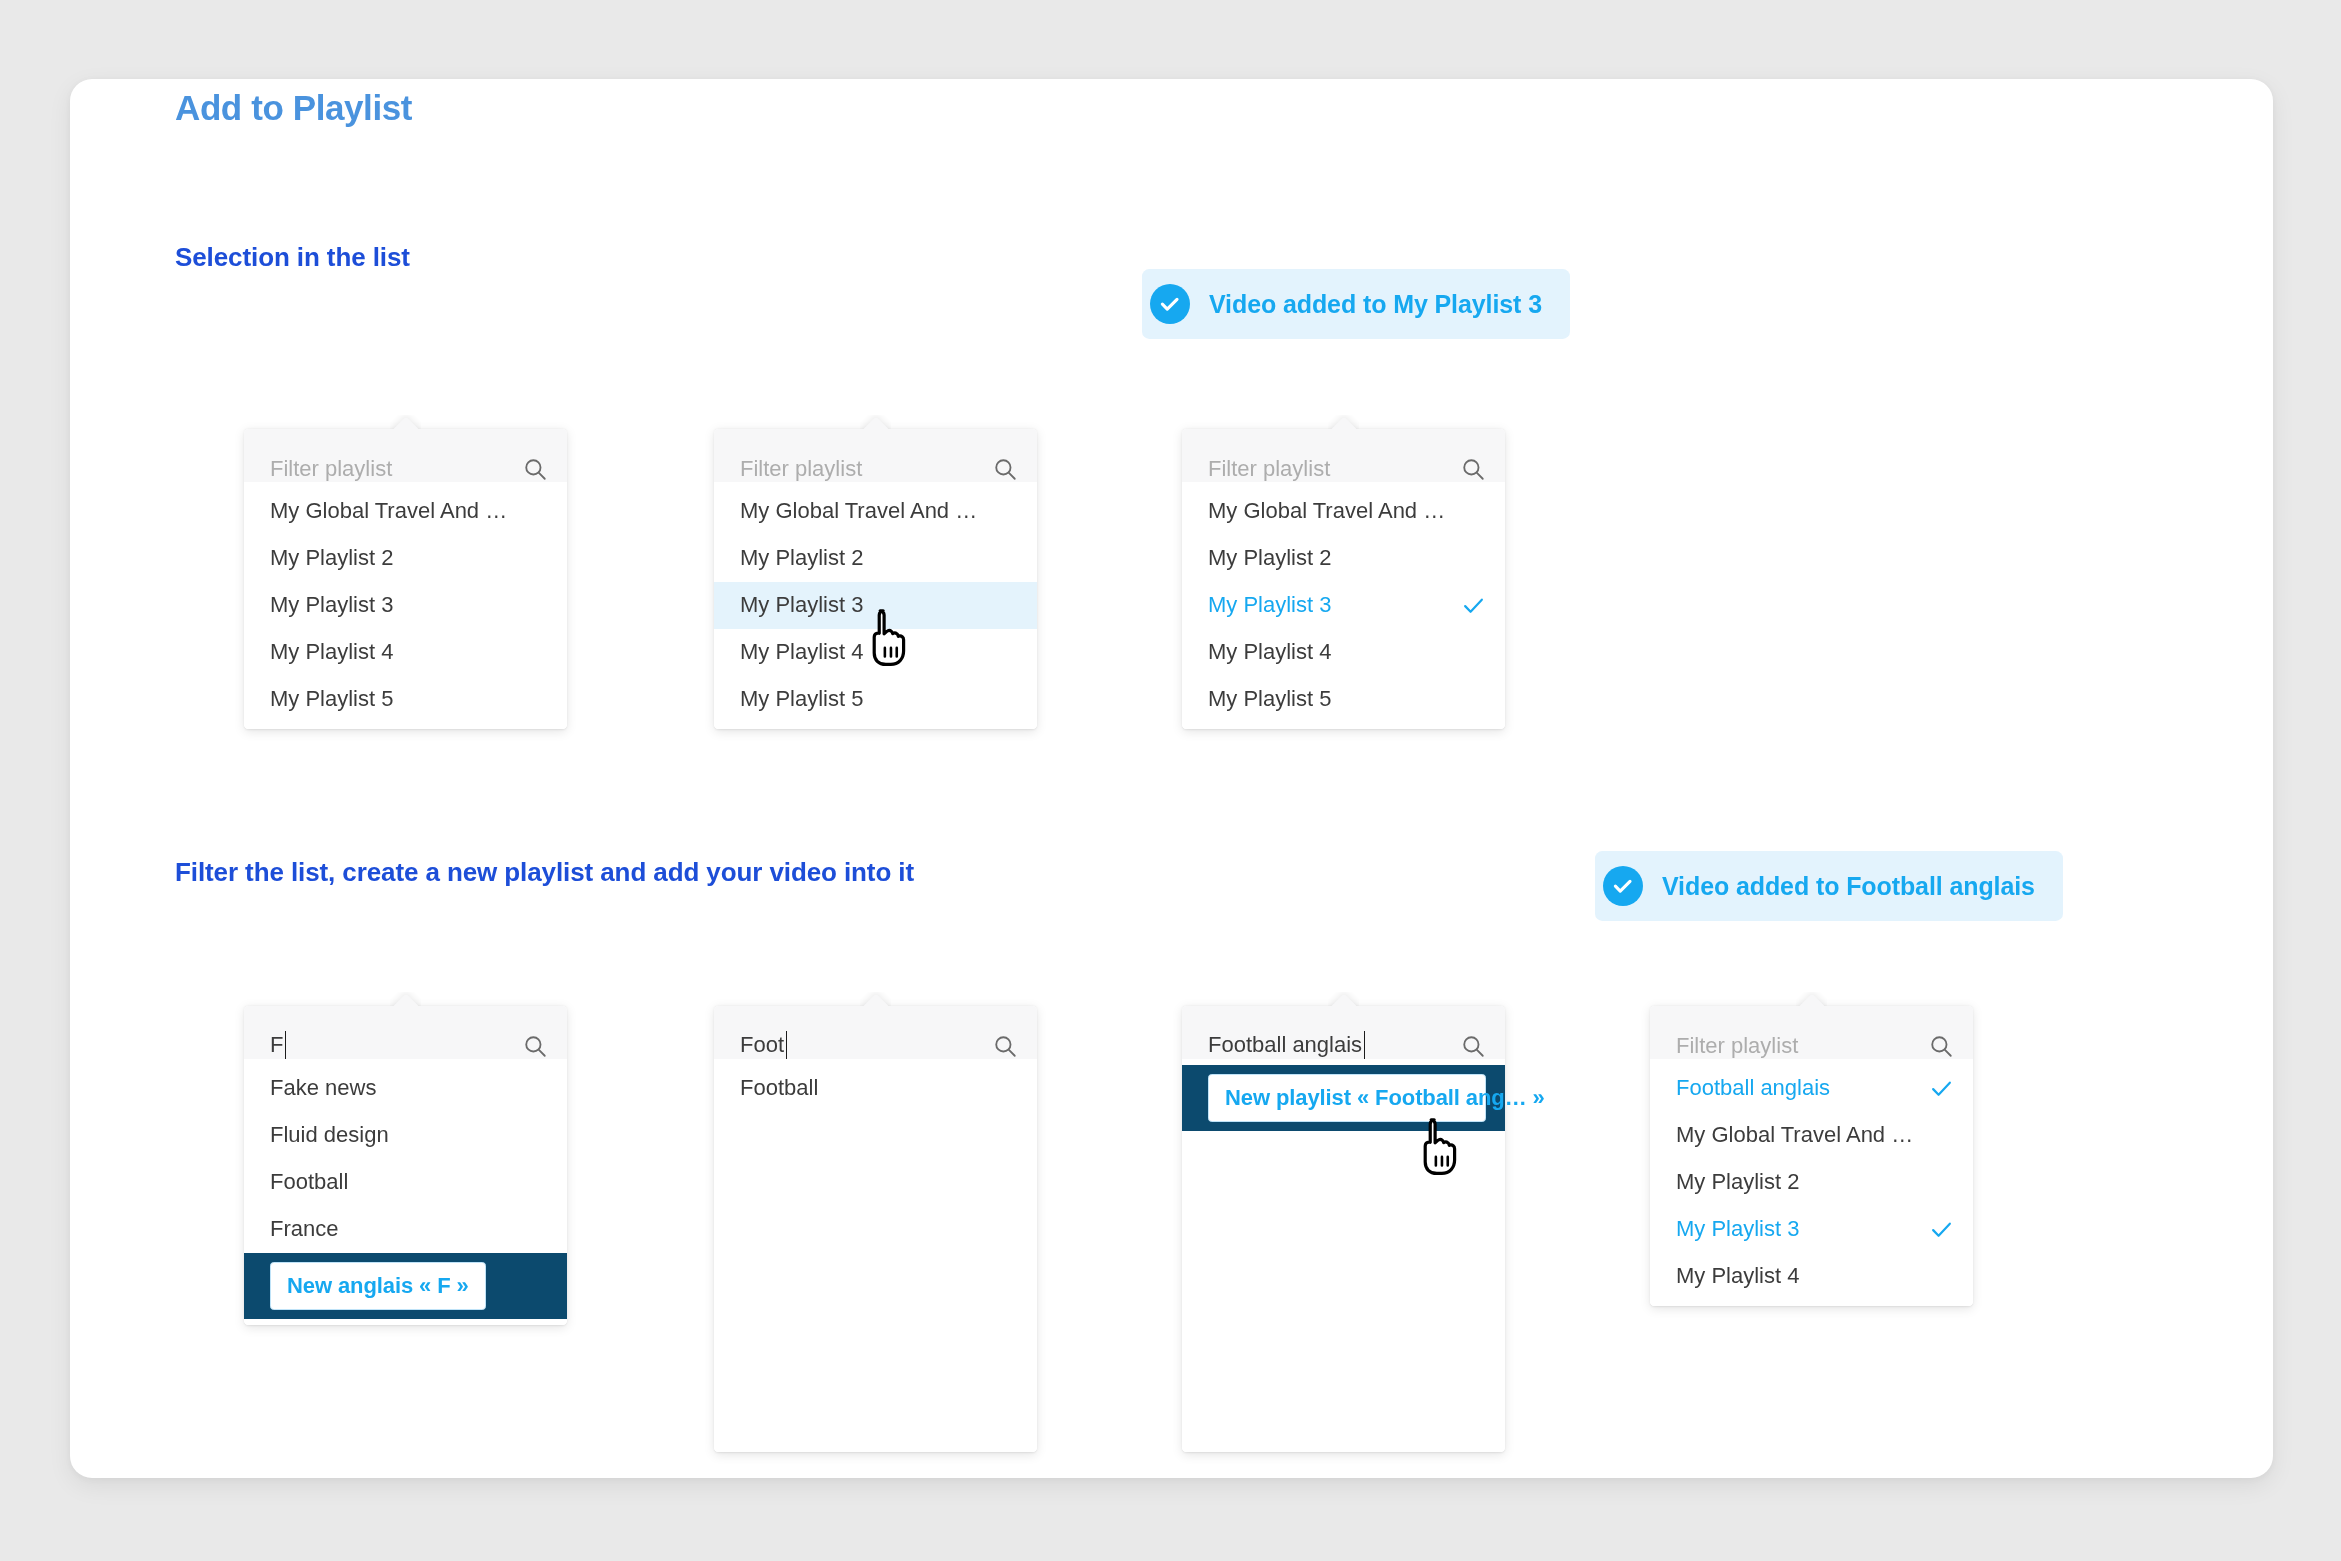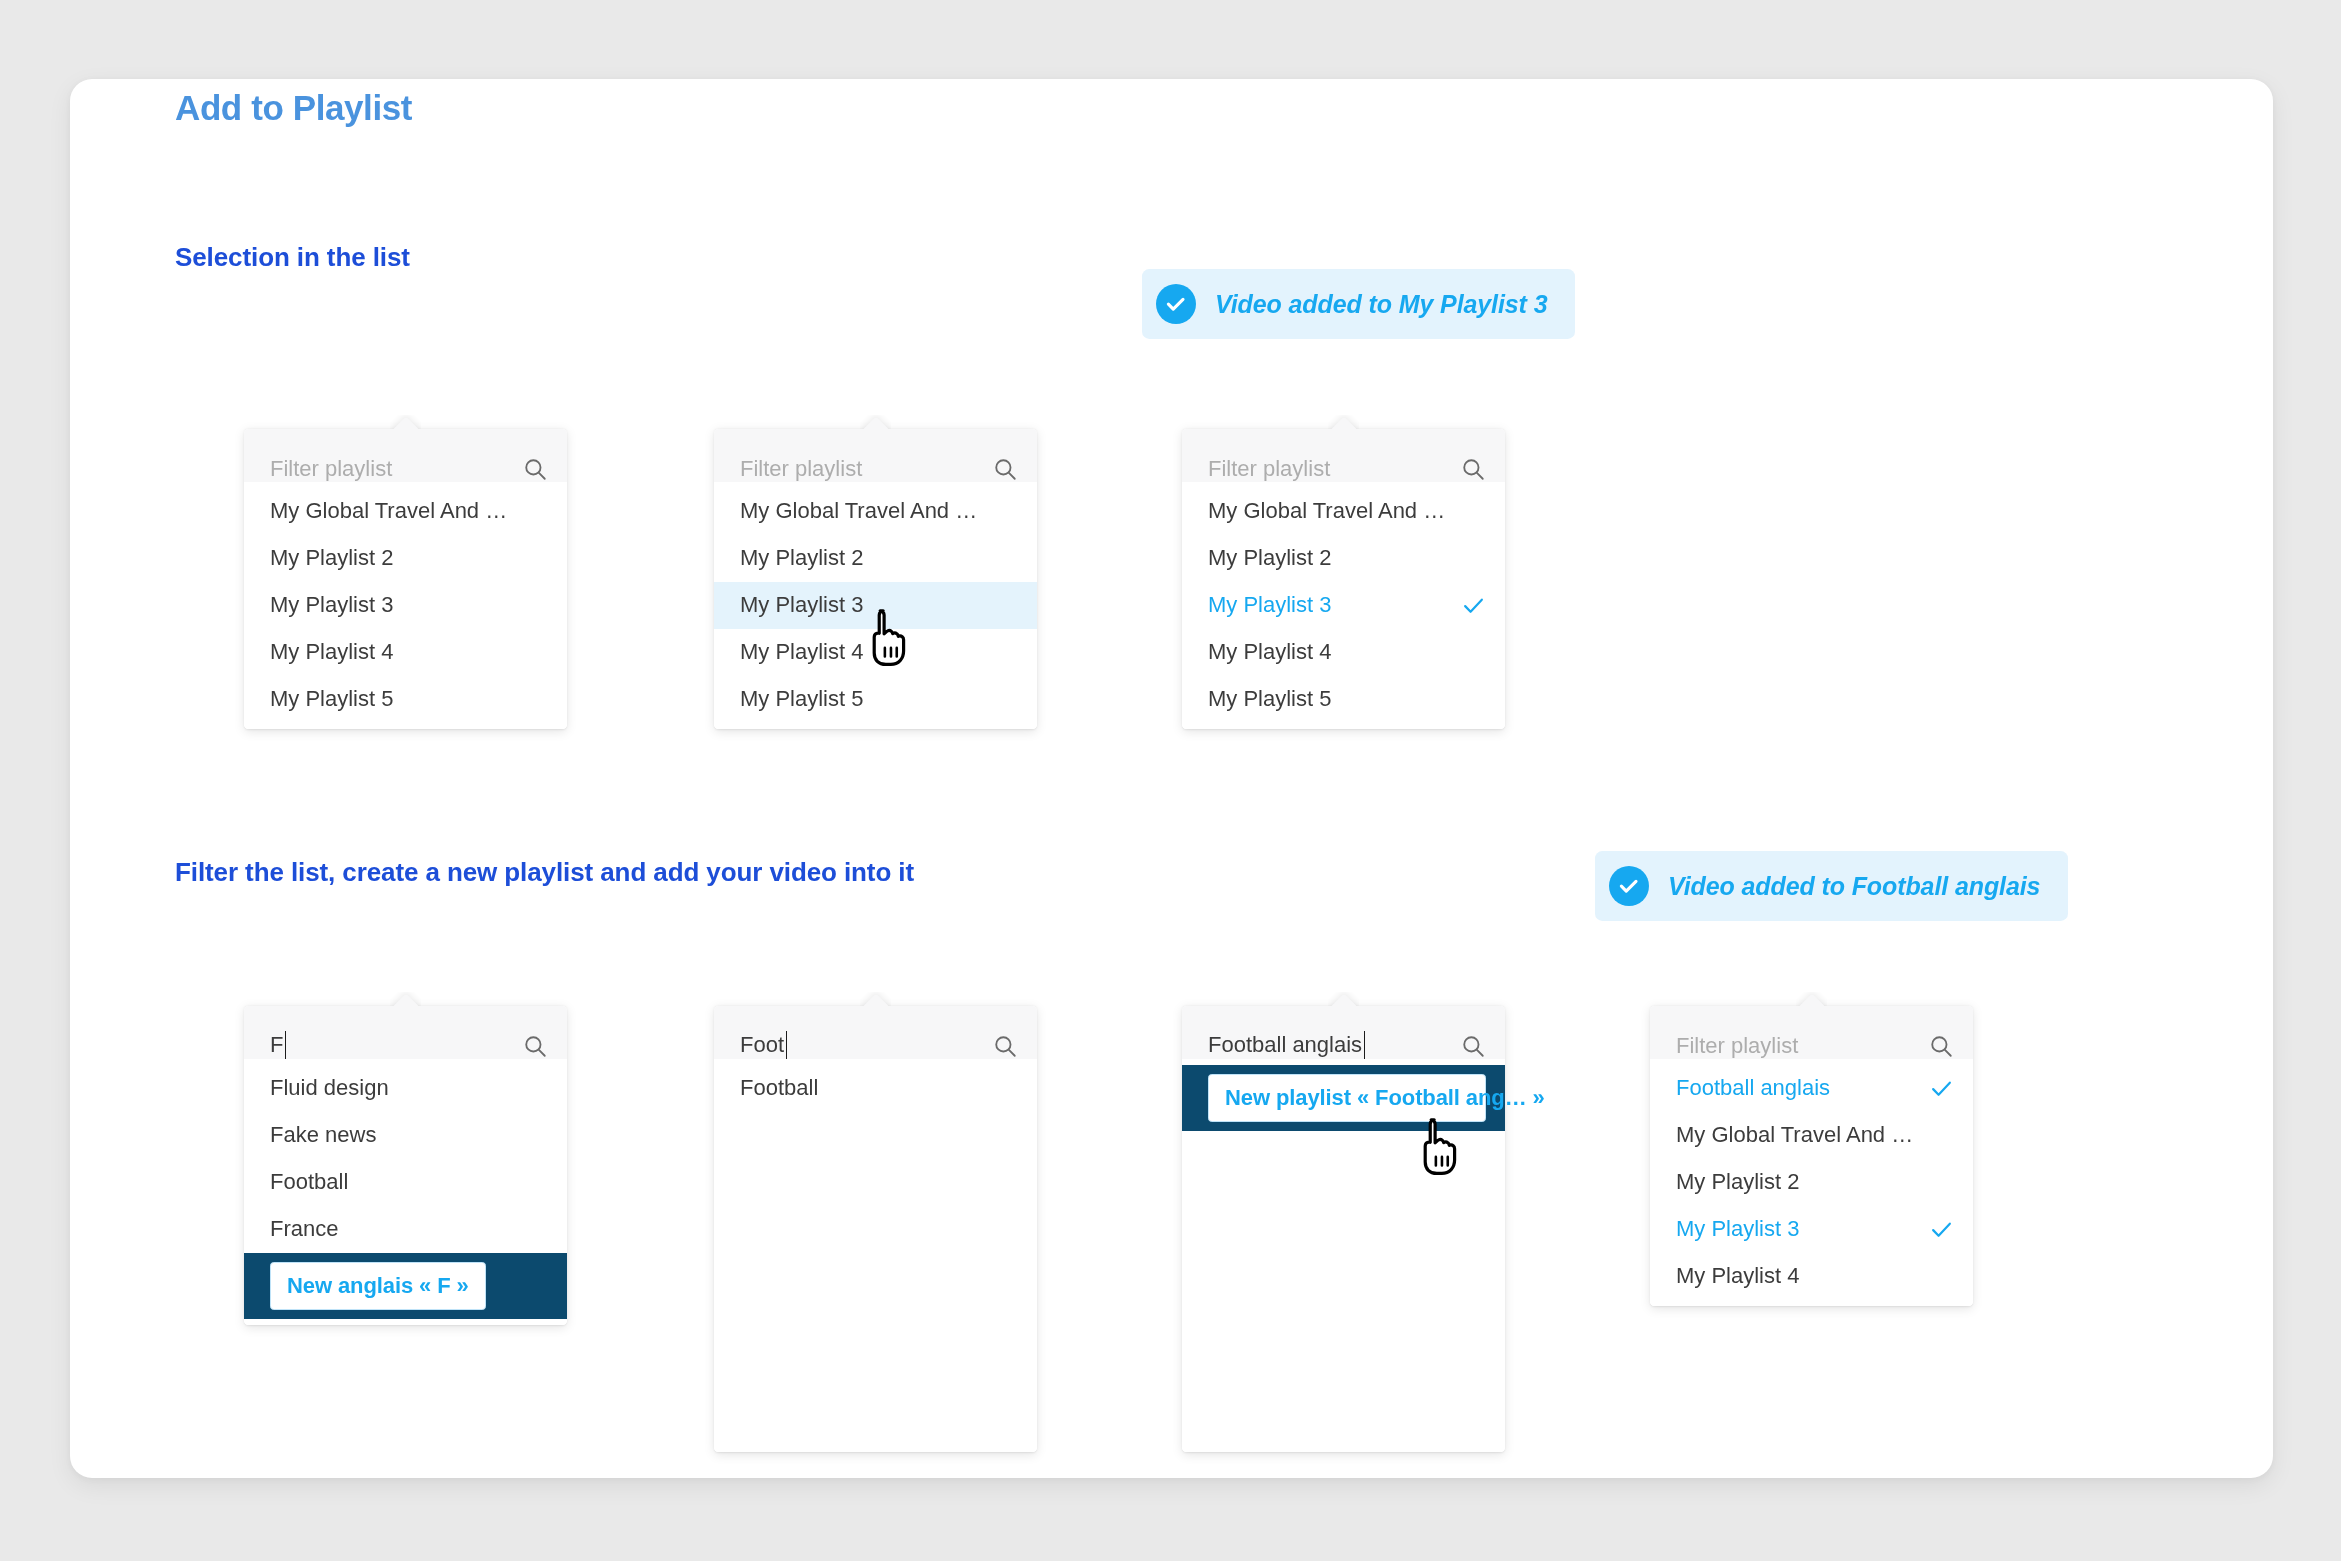--- a/index.html
+++ b/index.html
@@ -46,23 +46,22 @@
   .section-title.s2 { left: 175px; top: 857px; }
 
   
   .toast {
     position: absolute;
     display: flex;
     align-items: center;
     background: #e3f3fd;
     border-radius: 7.3px;
     height: 70px;
-    padding: 0 28px 0 14px;
+    padding: 0 28px 0 8px;
     box-sizing: border-box;
-    font-style: italic;
   }
   .toast .check-circle {
     width: 40px; height: 40px;
     border-radius: 50%;
     background: #16a8f0;
     display: flex; align-items: center; justify-content: center;
     flex: none;
   }
   .toast .check-circle svg { width: 23.4px; height: 23.4px; display:block; }
   .toast .toast-text {
@@ -396,29 +395,29 @@
         </span>
       <span class="search-ico">
         <svg viewBox="0 0 24 24" fill="none">
             <circle cx="10.5" cy="10.5" r="6.6" stroke="currentColor" stroke-width="1.7"></circle>
             <path d="M15.4 15.4L21 21" stroke="currentColor" stroke-width="1.7" stroke-linecap="round"></path>
           </svg>
       </span>
     </div>
     <div class="dd-body">
         <div class="dd-row">
+          <span class="lbl">Fake news</span>
+          <span class="tick off">
+            <svg viewBox="0 0 24 24" fill="none">
+              <path d="M4 12.6l5.2 5.4L20 6.4" stroke="currentColor" stroke-width="2.1" stroke-linecap="round" stroke-linejoin="round"></path>
+            </svg>
+          </span>
+        </div>
+        <div class="dd-row">
           <span class="lbl">Fluid design</span>
-          <span class="tick off">
-            <svg viewBox="0 0 24 24" fill="none">
-              <path d="M4 12.6l5.2 5.4L20 6.4" stroke="currentColor" stroke-width="2.1" stroke-linecap="round" stroke-linejoin="round"></path>
-            </svg>
-          </span>
-        </div>
-        <div class="dd-row">
-          <span class="lbl">Fake news</span>
           <span class="tick off">
             <svg viewBox="0 0 24 24" fill="none">
               <path d="M4 12.6l5.2 5.4L20 6.4" stroke="currentColor" stroke-width="2.1" stroke-linecap="round" stroke-linejoin="round"></path>
             </svg>
           </span>
         </div>
         <div class="dd-row">
           <span class="lbl">Football</span>
           <span class="tick off">
             <svg viewBox="0 0 24 24" fill="none">

